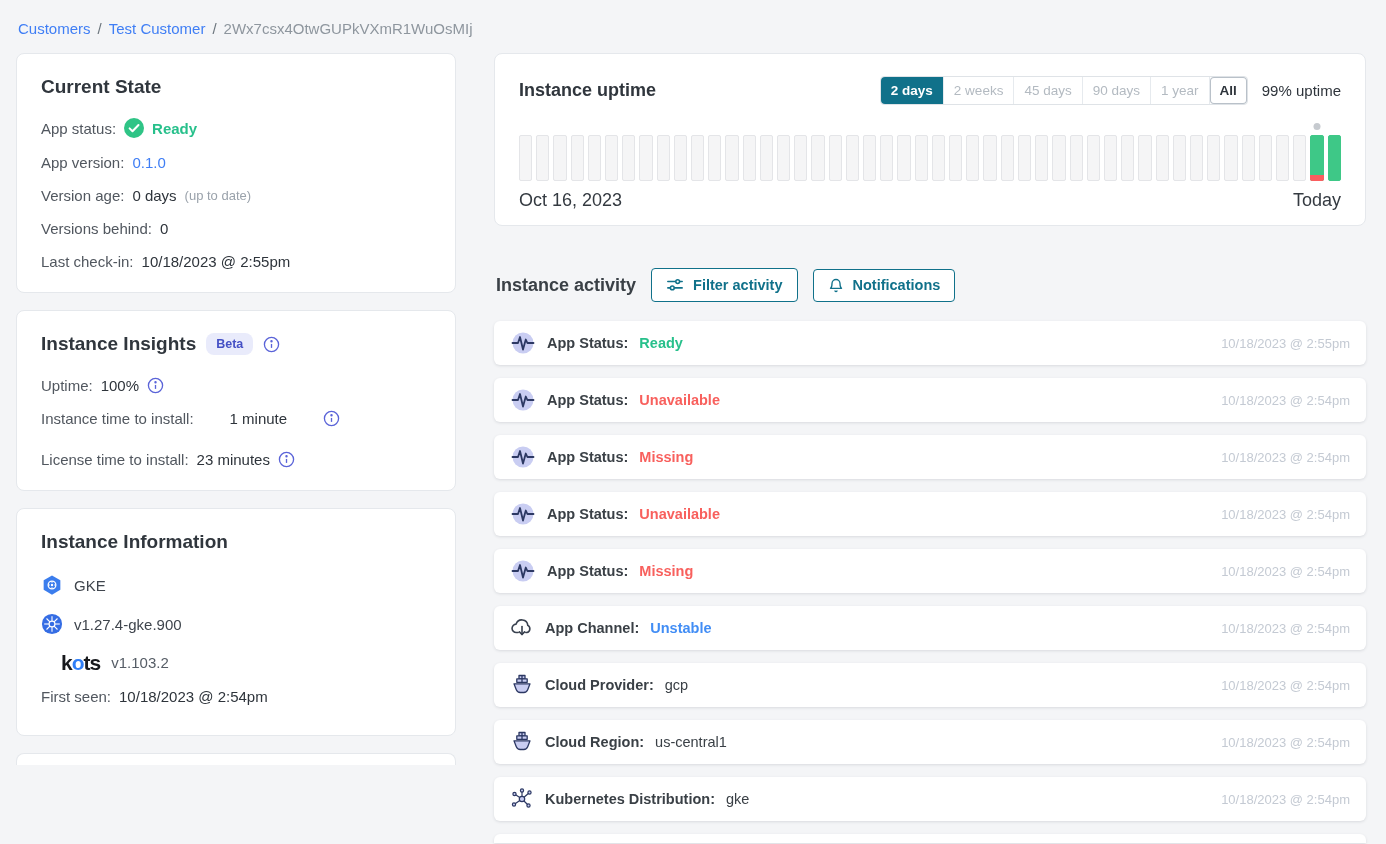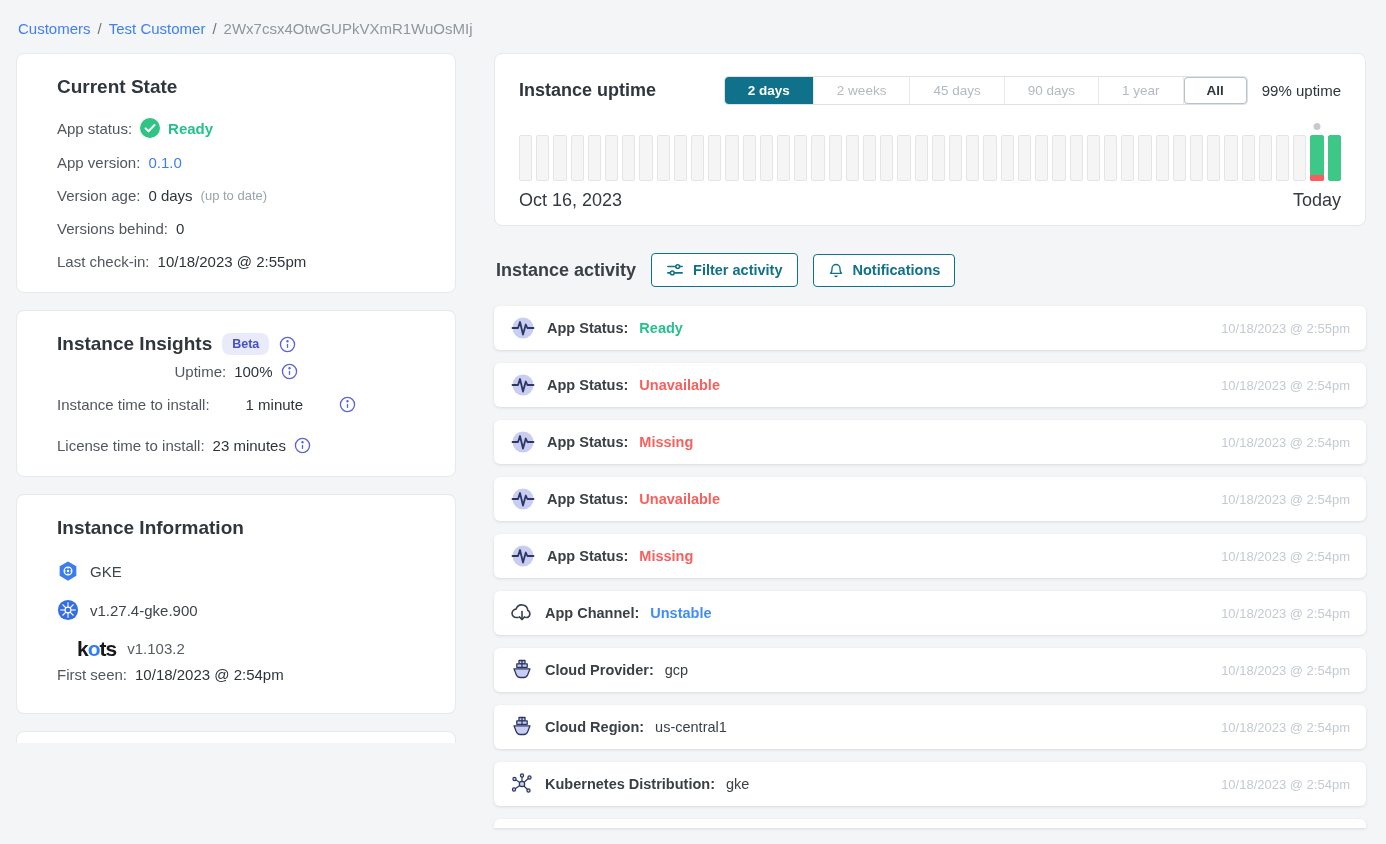--- a/index.html
+++ b/index.html
@@ -12,21 +12,21 @@
   
   .breadcrumb { padding:20px 0 16px 18px; font-size:15px; }
   .crumb-link { color:#3f7ef5; text-decoration:none; cursor:pointer; }
   .crumb-sep { color:#6c757d; margin:0 7px; }
   .crumb-current { color:#8e969e; }
 
   .content { display:flex; gap:38px; padding:0 20px 0 16px; align-items:flex-start; }
   .left-col { width:440px; flex:none; display:flex; flex-direction:column; gap:17px; }
   .right-col { flex:1; min-width:0; }
 
-  .card { background:#fff; border:1px solid #e5e8ec; border-radius:8px; padding:22px 40px; }
+  .card { background:#fff; border:1px solid #e5e8ec; border-radius:8px; padding:22px 24px; }
   .card-title { font-size:19px; font-weight:700; color:#30363d; margin:0; }
   .title-row { display:flex; align-items:center; gap:10px; }
 
   .field { display:flex; align-items:center; gap:8px; font-size:15px; color:#51575f; margin-top:16px; }
   .value-bold { font-weight:400; color:#2e343b; }
   .link-text { color:#3f7ef5; cursor:pointer; }
   .note { color:#9aa2ab; font-size:13px; }
   .green-text { color:#27c08b; font-weight:600; }
   .icon { display:inline-flex; align-items:center; justify-content:center; flex:none; }
 
@@ -35,41 +35,41 @@
 
   .info-item { display:flex; align-items:center; gap:11px; font-size:15px; color:#3f454d; margin-top:17px; }
   .kots-logo { font-weight:800; font-size:21px; letter-spacing:-1px; color:#17191d; line-height:1;margin-left:20px; }
   .kots-o { color:#2f7ef7; }
 
   
   .uptime-card { padding:22px 24px 14px; }
   .uptime-head { display:flex; align-items:center; }
   .uptime-title { flex:1; font-size:18px; font-weight:700; color:#30363d; }
   .range-group { display:flex; border:1px solid #dfe3e7; border-radius:4px; background:#fff; }
-  .range-btn { font-family:inherit; font-size:13.5px; padding:6px 23px; background:#fff;
+  .range-btn { font-family:inherit; font-size:13.5px; padding:6px 10px; background:#fff;
     border:none; border-right:1px solid #e6eaee; color:#b3bac1; cursor:pointer; white-space:nowrap; }
   .range-btn:first-child { border-radius:4px 0 0 4px; }
   .range-btn:last-child { border-right:none; border-radius:0 4px 4px 0; }
   .range-btn.active { background:#10718a; color:#fff; font-weight:600; }
   .range-btn.all { color:#2e343b; font-weight:600; box-shadow:inset 0 0 0 1px #b9c1c9; border-radius:4px; }
   .uptime-pct { font-size:15px; color:#2e343b; margin-left:14px; white-space:nowrap; }
 
   .chart-wrap { margin-top:30px; }
   .bars { display:flex; gap:4px; height:46px; align-items:flex-end; }
   .bar { flex:1; height:100%; border-radius:2px; background:#f5f5f6; border:1px solid #e4e5e8; position:relative; }
   .bar.up { background:#3ec887; border-color:#3ec887; }
   .bar.up-with-downtime { background:#3ec887; border-color:#3ec887; }
   .red-seg { position:absolute; left:-1px; right:-1px; bottom:-1px; height:6px;
     background:#fb5d5f; border-radius:0 0 2px 2px; }
   .marker-dot { position:absolute; top:-13px; left:50%; transform:translateX(-50%);
     width:7px; height:7px; border-radius:50%; background:#c6cacf; }
   .chart-labels { display:flex; justify-content:space-between; font-size:18px; color:#343a41; margin-top:9px; }
 
   
-  .activity-section { margin-top:27px; }
+  .activity-section { margin-top:42px; }
   .activity-head { display:flex; align-items:center; gap:15px; padding-left:2px; }
   .activity-title { font-size:18px; font-weight:700; color:#3a4046; }
   .outline-btn { display:inline-flex; align-items:center; gap:9px; border:1px solid #10718a;
     color:#10718a; background:#fff; border-radius:4px; padding:7px 14px;
     font-family:inherit; font-size:14.5px; font-weight:600; cursor:pointer; }
   .activity-list { margin-top:19px; display:flex; flex-direction:column; gap:13px; }
   .activity-row { background:#fff; border-radius:6px; height:44px; display:flex; align-items:center;
     padding:0 16px; gap:11px; box-shadow:0 1px 3px rgba(40,50,60,.13); }
   .row-label { font-size:14.5px; font-weight:700; color:#3a4046; }
   .row-value { font-size:14.5px; font-weight:600; }
@@ -127,21 +127,21 @@
         <h2 class="card-title">Instance Insights</h2>
         <span class="beta-badge">Beta</span>
         <span class="icon info-slot">
             <svg width="17" height="17" viewBox="0 0 18 18" fill="none" stroke="#5a63d8" stroke-width="1.4">
               <circle cx="9" cy="9" r="7.5"></circle>
               <line x1="9" y1="8.4" x2="9" y2="12.6"></line>
               <circle cx="9" cy="5.5" r="0.6" fill="#5a63d8"></circle>
             </svg>
           </span>
       </div>
-      <div class="field" style="margin-top:8px;justify-content:center;">
+      <div class="field" style="margin-top:22px;">
         <span>Uptime:</span>
         <span class="value-bold">100%</span>
         <span class="icon info-slot">
             <svg width="17" height="17" viewBox="0 0 18 18" fill="none" stroke="#5a63d8" stroke-width="1.4">
               <circle cx="9" cy="9" r="7.5"></circle>
               <line x1="9" y1="8.4" x2="9" y2="12.6"></line>
               <circle cx="9" cy="5.5" r="0.6" fill="#5a63d8"></circle>
             </svg>
           </span>
       </div>
@@ -203,21 +203,21 @@
                 <line x1="6" y1="18" x2="9.7" y2="14.3"></line>
               </g>
             </svg>
           </span>
         <span>v1.27.4-gke.900</span>
       </div>
       <div class="info-item">
         <span class="kots-logo"><span>k</span><span class="kots-o">o</span><span>ts</span></span>
         <span style="color:#565d66;">v1.103.2</span>
       </div>
-      <div class="field" style="margin-top:7px;">
+      <div class="field" style="margin-top:15px;">
         <span>First seen:</span>
         <span class="value-bold">10/18/2023 @ 2:54pm</span>
       </div>
     </div>
 
     <div class="card partial-card"></div>
   </div>
 
   <div class="right-col">
 

